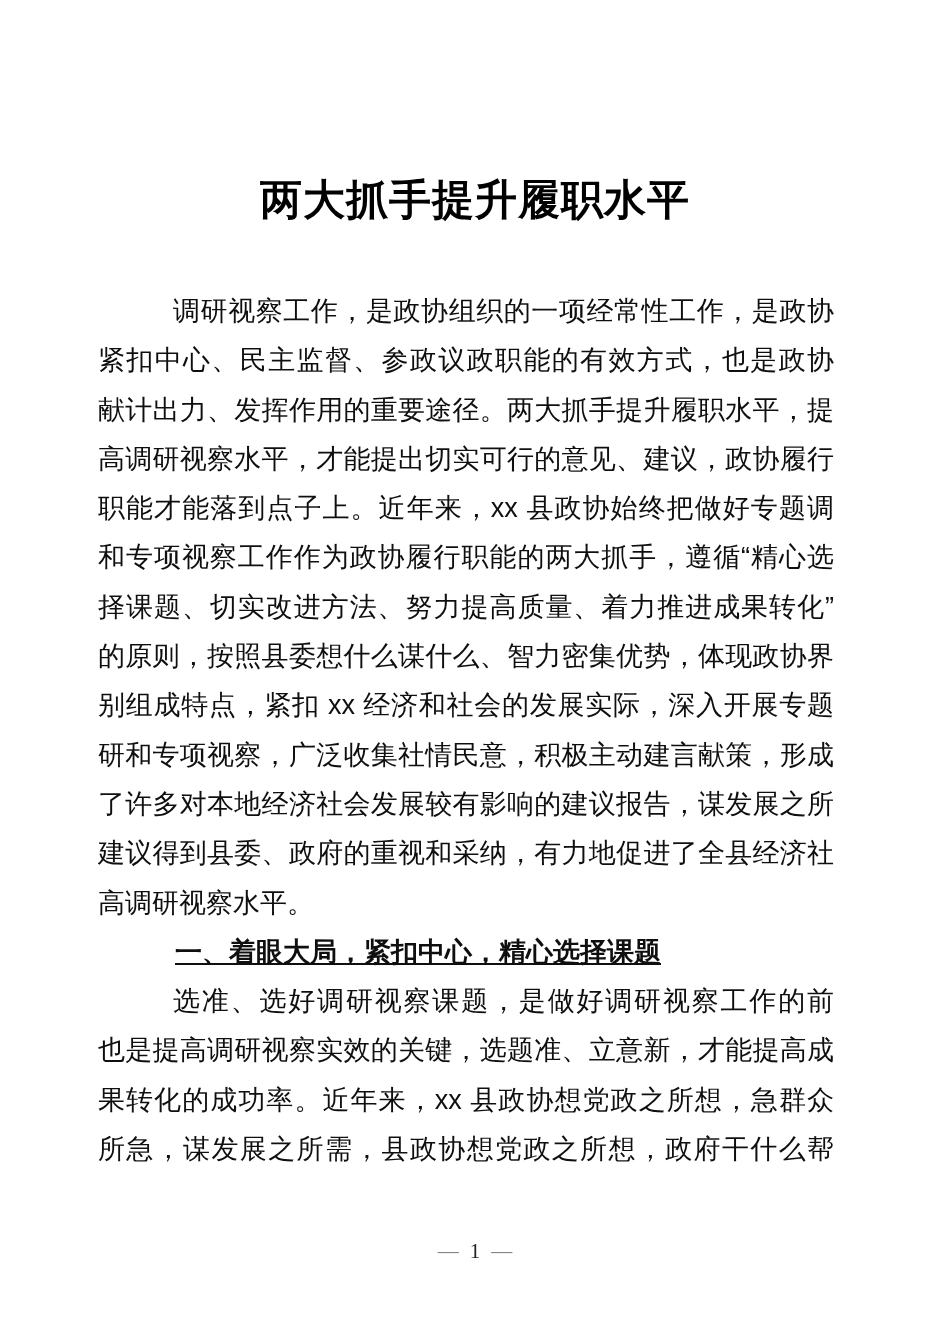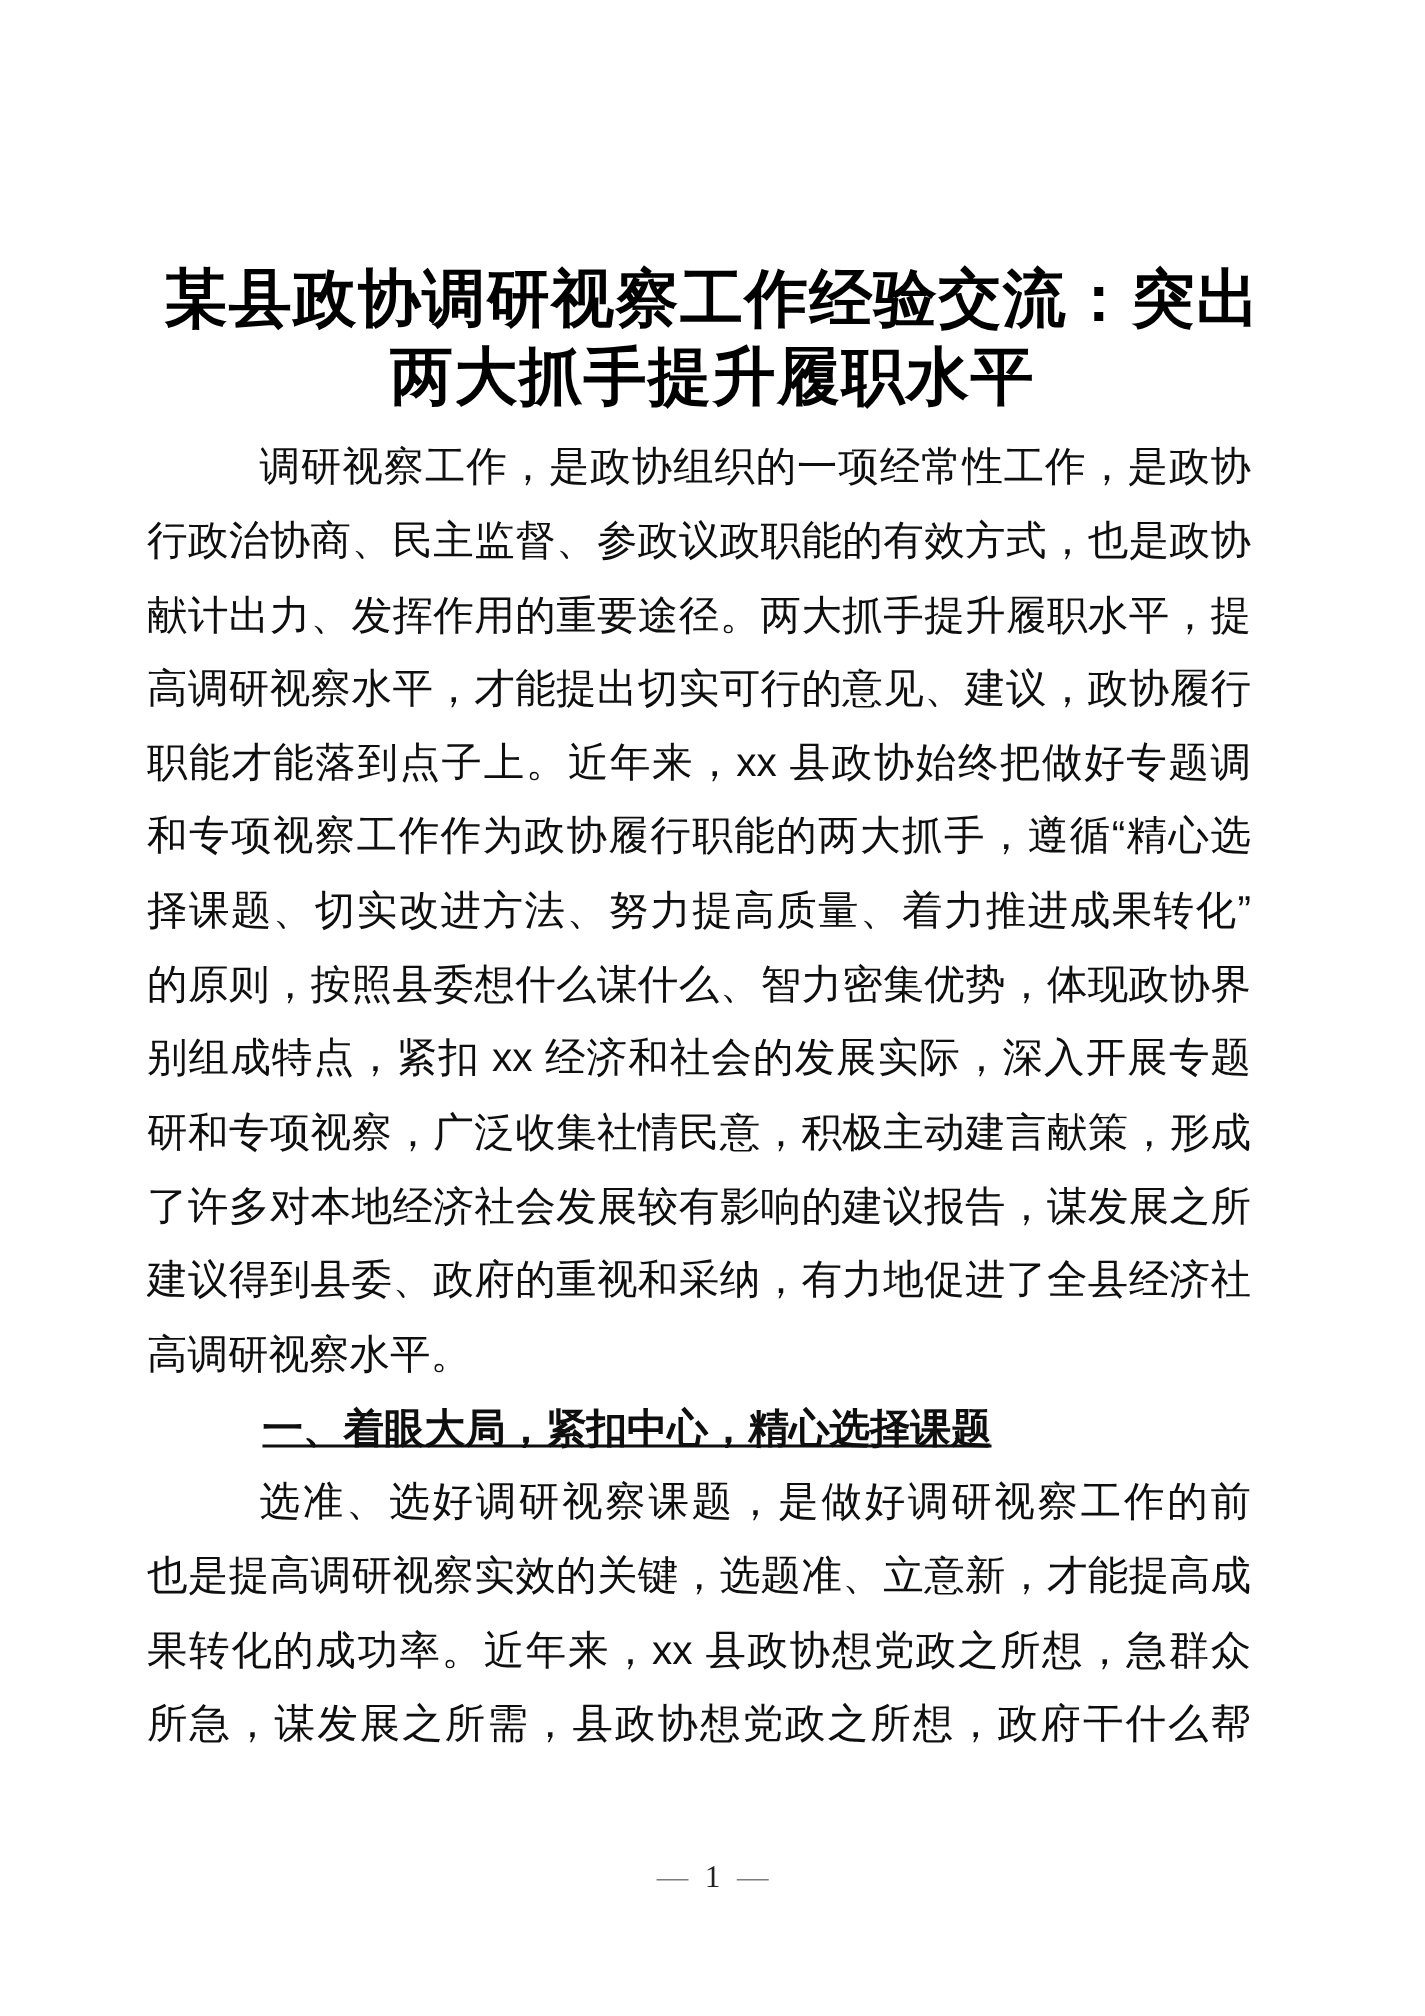--- a/index.html
+++ b/index.html
@@ -76,27 +76,26 @@
     color: #222222;
     margin: 0 11px;
   }
 </style>
 </head>
 <body>
 
 <div class="page">
 
   <div class="doc-title">
-    <div class="title-line">某县政协调研视察工作经验交流：突出</div>
     <div class="title-line">两大抓手提升履职水平</div>
   </div>
 
   <div class="content">
     <div class="line indent">调研视察工作，是政协组织的一项经常性工作，是政协履</div>
-    <div class="line">行政治协商、民主监督、参政议政职能的有效方式，也是政协</div>
+    <div class="line">紧扣中心、民主监督、参政议政职能的有效方式，也是政协</div>
     <div class="line">献计出力、发挥作用的重要途径。两大抓手提升履职水平，提</div>
     <div class="line">高调研视察水平，才能提出切实可行的意见、建议，政协履行</div>
     <div class="line">职能才能落到点子上。近年来，xx 县政协始终把做好专题调研</div>
     <div class="line">和专项视察工作作为政协履行职能的两大抓手，遵循“精心选</div>
     <div class="line">择课题、切实改进方法、努力提高质量、着力推进成果转化”</div>
     <div class="line">的原则，按照县委想什么谋什么、智力密集优势，体现政协界</div>
     <div class="line">别组成特点，紧扣 xx 经济和社会的发展实际，深入开展专题调</div>
     <div class="line">研和专项视察，广泛收集社情民意，积极主动建言献策，形成</div>
     <div class="line">了许多对本地经济社会发展较有影响的建议报告，谋发展之所需</div>
     <div class="line">建议得到县委、政府的重视和采纳，有力地促进了全县经济社</div>

